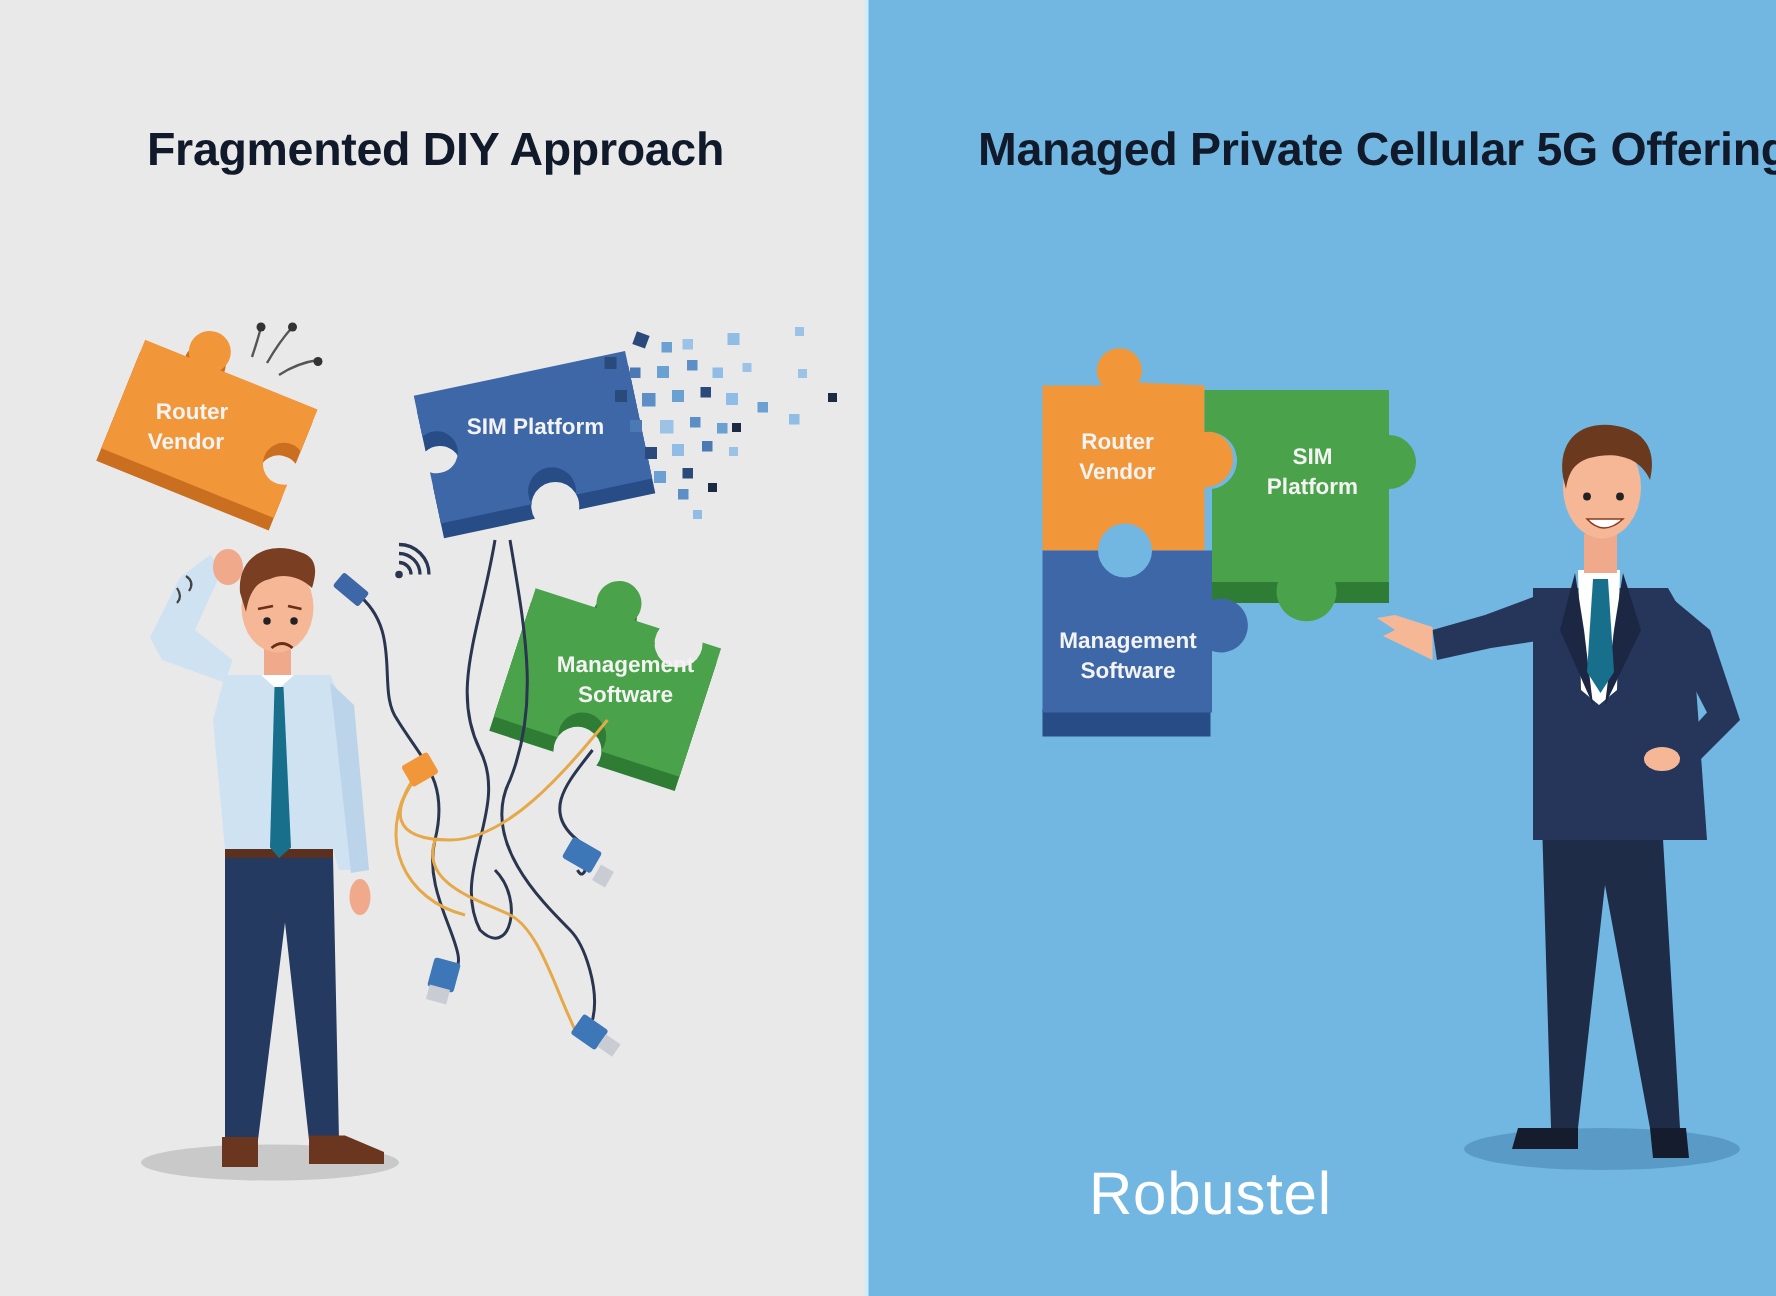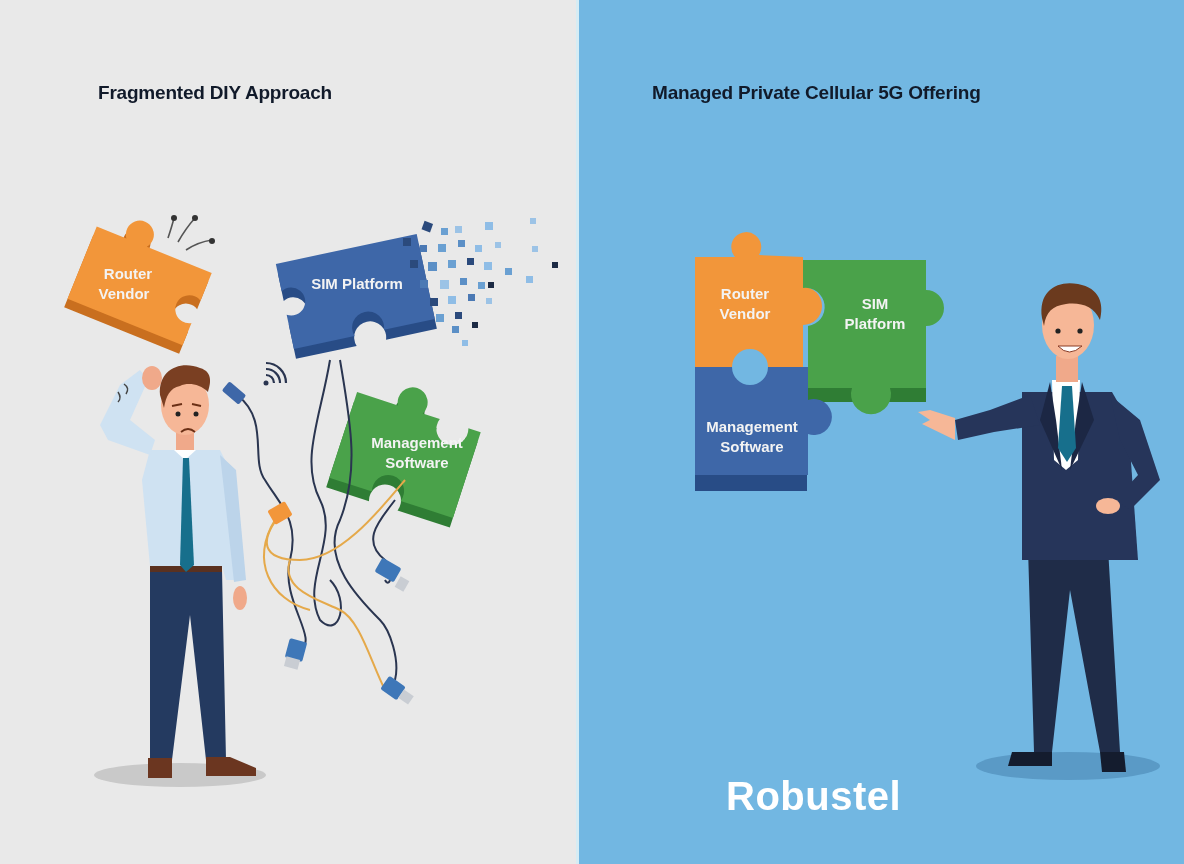--- a/index.html
+++ b/index.html
@@ -1,24 +1,24 @@
 <!DOCTYPE html>
 <html><head>
 <meta charset="utf-8">
 <style>
   html, body { margin: 0; padding: 0; }
   body { width: 1184px; height: 864px; overflow: hidden; font-family: "Liberation Sans", "DejaVu Sans", sans-serif; position: relative; }
   .panel { position: absolute; top: 0; height: 864px; }
   .panel-left { left: 0; width: 578px; background: #e9e9e9; }
   .panel-right { left: 578px; width: 606px; background: #72b7e2; }
   .divider { position: absolute; left: 576px; top: 0; width: 3px; height: 864px; background: #d6ecf4; }
-  .heading { position: absolute; top: 82px; font-size: 19px; font-weight: 700; color: #111a2a; letter-spacing: -0.2px; white-space: nowrap; }
+  .heading { position: absolute; top: 82px; font-size: 31px; font-weight: 700; color: #111a2a; letter-spacing: -0.2px; white-space: nowrap; }
   .heading-left { left: 98px; }
   .heading-right { left: 652px; }
-  .brand { position: absolute; left: 726px; top: 774px; font-size: 40px; font-weight: 700; color: #ffffff; letter-spacing: 0.5px; }
+  .brand { position: absolute; left: 726px; top: 774px; font-size: 40px; font-weight: 400; color: #ffffff; letter-spacing: 0.5px; }
   svg.art { position: absolute; left: 0; top: 0; }
   .lbl { font-family: "Liberation Sans", "DejaVu Sans", sans-serif; font-weight: 700; fill: #f3f3f3; }
 </style>
 </head>
 <body>
 
 <div class="panel panel-left"></div>
 <div class="panel panel-right"></div>
 <div class="divider"></div>
 

